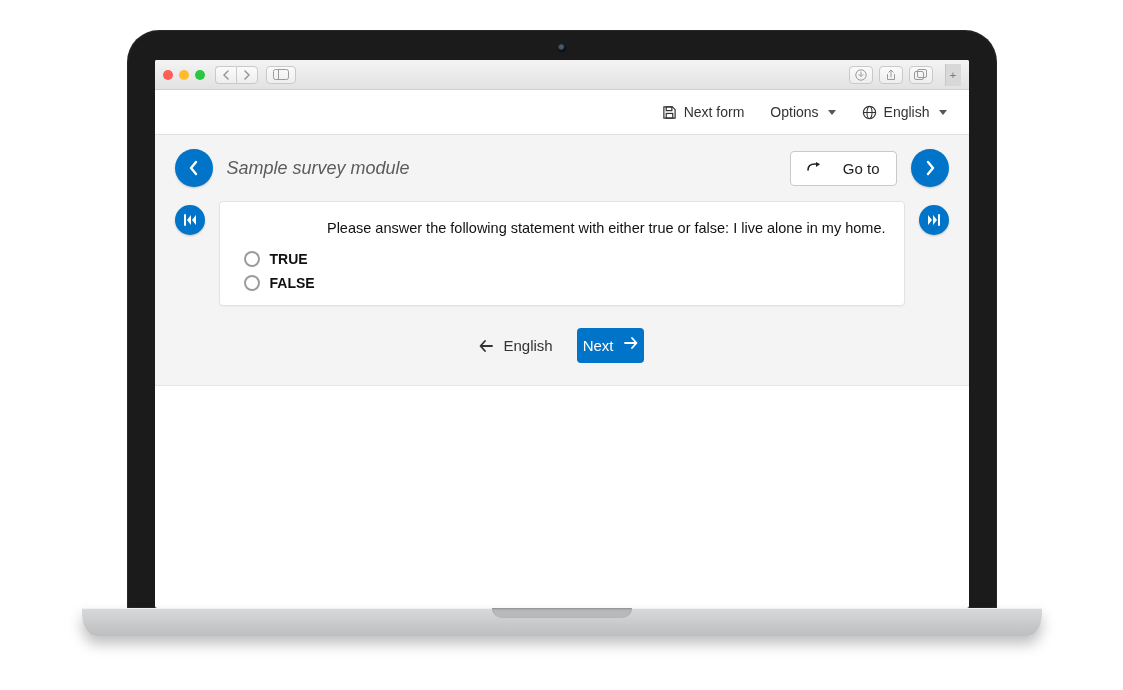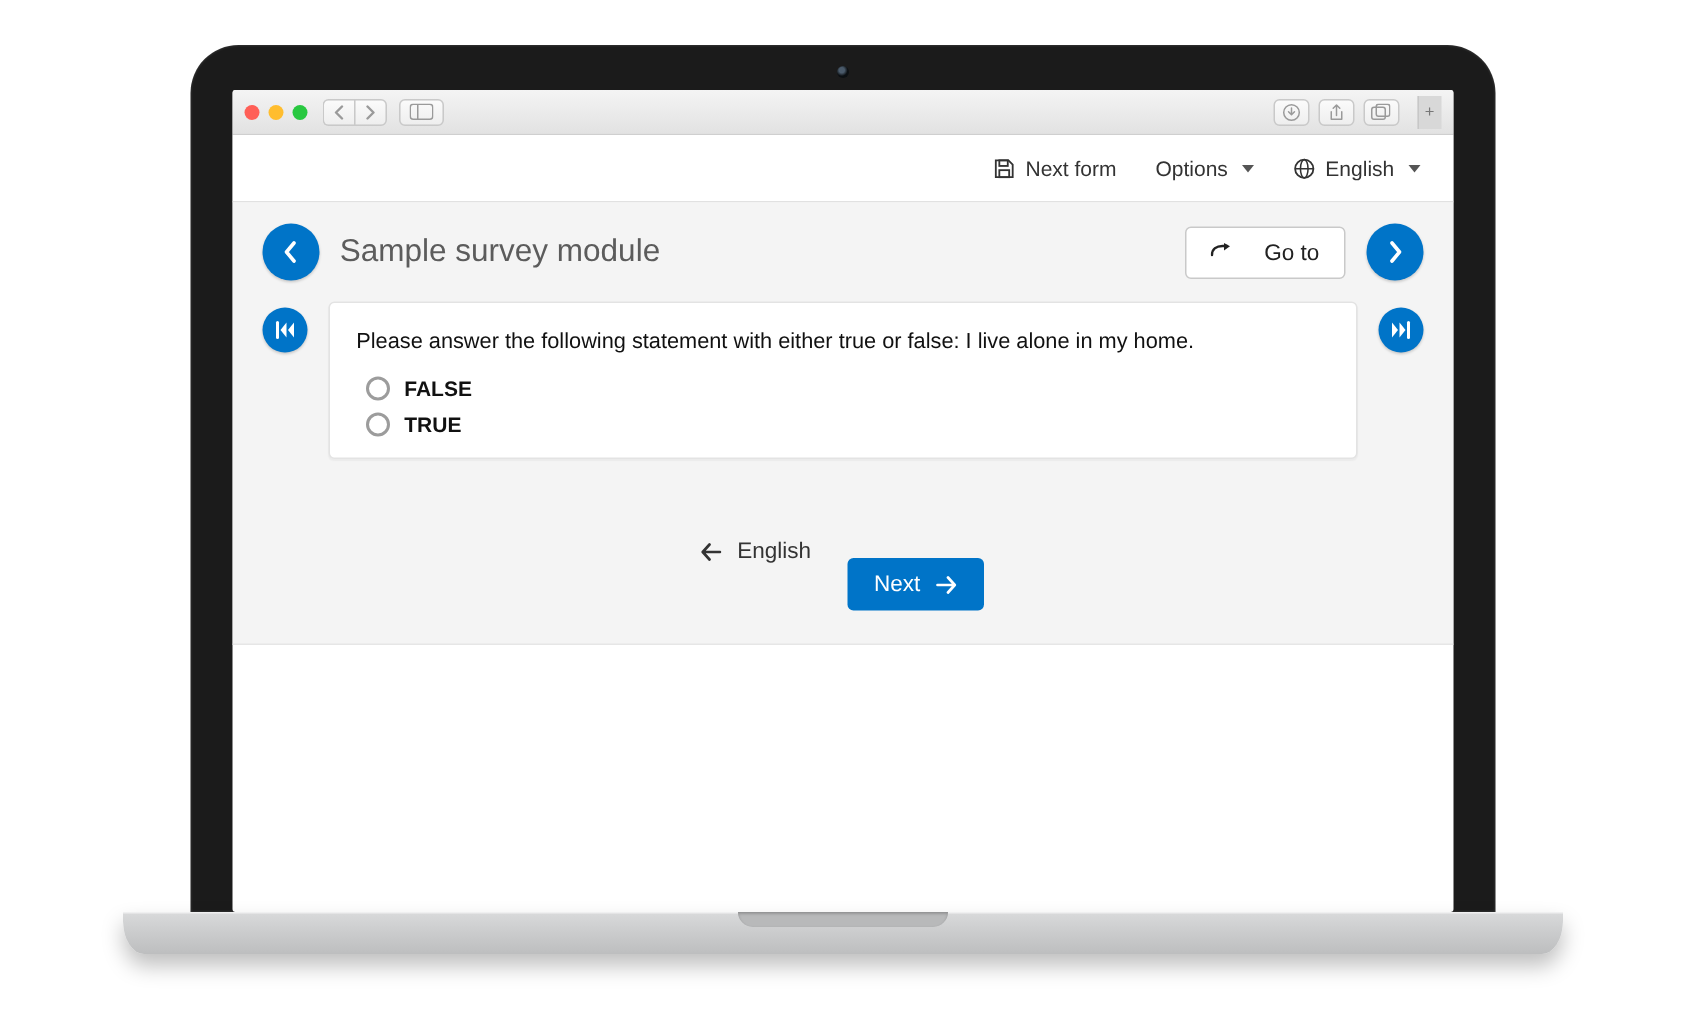--- a/index.html
+++ b/index.html
@@ -135,59 +135,60 @@
     border-radius:50%;
     display:flex;align-items:center;justify-content:center;
     flex-shrink:0;
     cursor:pointer;
     box-shadow:0 1px 2px rgba(0,0,0,.2);
   }
   .circ-lg{width:38px;height:38px;font-size:18px;}
   .circ-sm{width:30px;height:30px;font-size:13px;}
   .title{
     flex:1;
-    font-size:21px;
+    font-size:18px;
     color:#5c5c5c;
+    font-style:italic;
   }
   .goto-btn{
     background:#fff;border:1px solid #c9c9c9;border-radius:4px;
     padding:8px 16px;font-size:15px;color:#222;
     display:inline-flex;align-items:center;gap:21px;cursor:pointer;
   }
 
   .question-row{
     display:flex;align-items:flex-start;gap:14px;margin-top:14px;
   }
   .question-row .circ-sm{margin-top:4px;}
   .card{
     flex:1;
     background:#fff;
     border:1px solid #e3e3e3;
     border-radius:4px;
     padding:16px 18px 14px 18px;
     box-shadow:0 1px 1px rgba(0,0,0,.04);
   }
-  .q-text{font-size:14.5px;color:#111;line-height:1.45;}
+  .q-text{font-size:14.5px;color:#111;line-height:1.45;text-align:right;}
   .options{margin-top:12px;display:flex;flex-direction:column;gap:8px;padding-left:6px;}
   .opt{display:flex;align-items:center;gap:10px;font-size:14px;font-weight:600;color:#111;cursor:pointer;}
   .radio{
     width:16px;height:16px;border:2px solid #9c9c9c;border-radius:50%;
     display:inline-block;flex-shrink:0;
   }
 
   .pager{
     display:flex;align-items:center;justify-content:center;gap:24px;
     margin-top:22px;
   }
   .prev-link{
     display:inline-flex;align-items:center;gap:10px;color:#333;font-size:15px;cursor:pointer;
   }
   .next-btn{
     background:#0074c8;color:#fff;border:none;border-radius:4px;
-    padding:9px 18px;font-size:15px;display:inline-flex;align-items:center;gap:10px;cursor:pointer;margin-top:44px;
+    padding:9px 6px;font-size:15px;display:inline-flex;gap:10px;cursor:pointer;
   }
 
   svg{display:block;}
 </style>
 </head>
 <body>
 
 <div class="laptop">
   <div class="lid">
     <div class="camera"></div>
@@ -297,25 +298,25 @@
                 <path d="M8 1 4 6l4 5z" fill="#fff"></path>
                 <path d="M13 1 9 6l4 5z" fill="#fff"></path>
               </svg>
             </div>
 
             <div class="card">
               <div class="q-text">Please answer the following statement with either true or false: I live alone in my home.</div>
               <div class="options">
                 <label class="opt">
                   <span class="radio"></span>
-                  <span>FALSE</span>
+                  <span>TRUE</span>
                 </label>
                 <label class="opt">
                   <span class="radio"></span>
-                  <span>TRUE</span>
+                  <span>FALSE</span>
                 </label>
               </div>
             </div>
 
             <div class="circ-btn circ-sm">
               <svg width="14" height="12" viewBox="0 0 14 12">
                 <path d="M12 1v10" stroke="#fff" stroke-width="2" stroke-linecap="round"></path>
                 <path d="M1 1l4 5-4 5z" fill="#fff"></path>
                 <path d="M6 1l4 5-4 5z" fill="#fff"></path>
               </svg>

